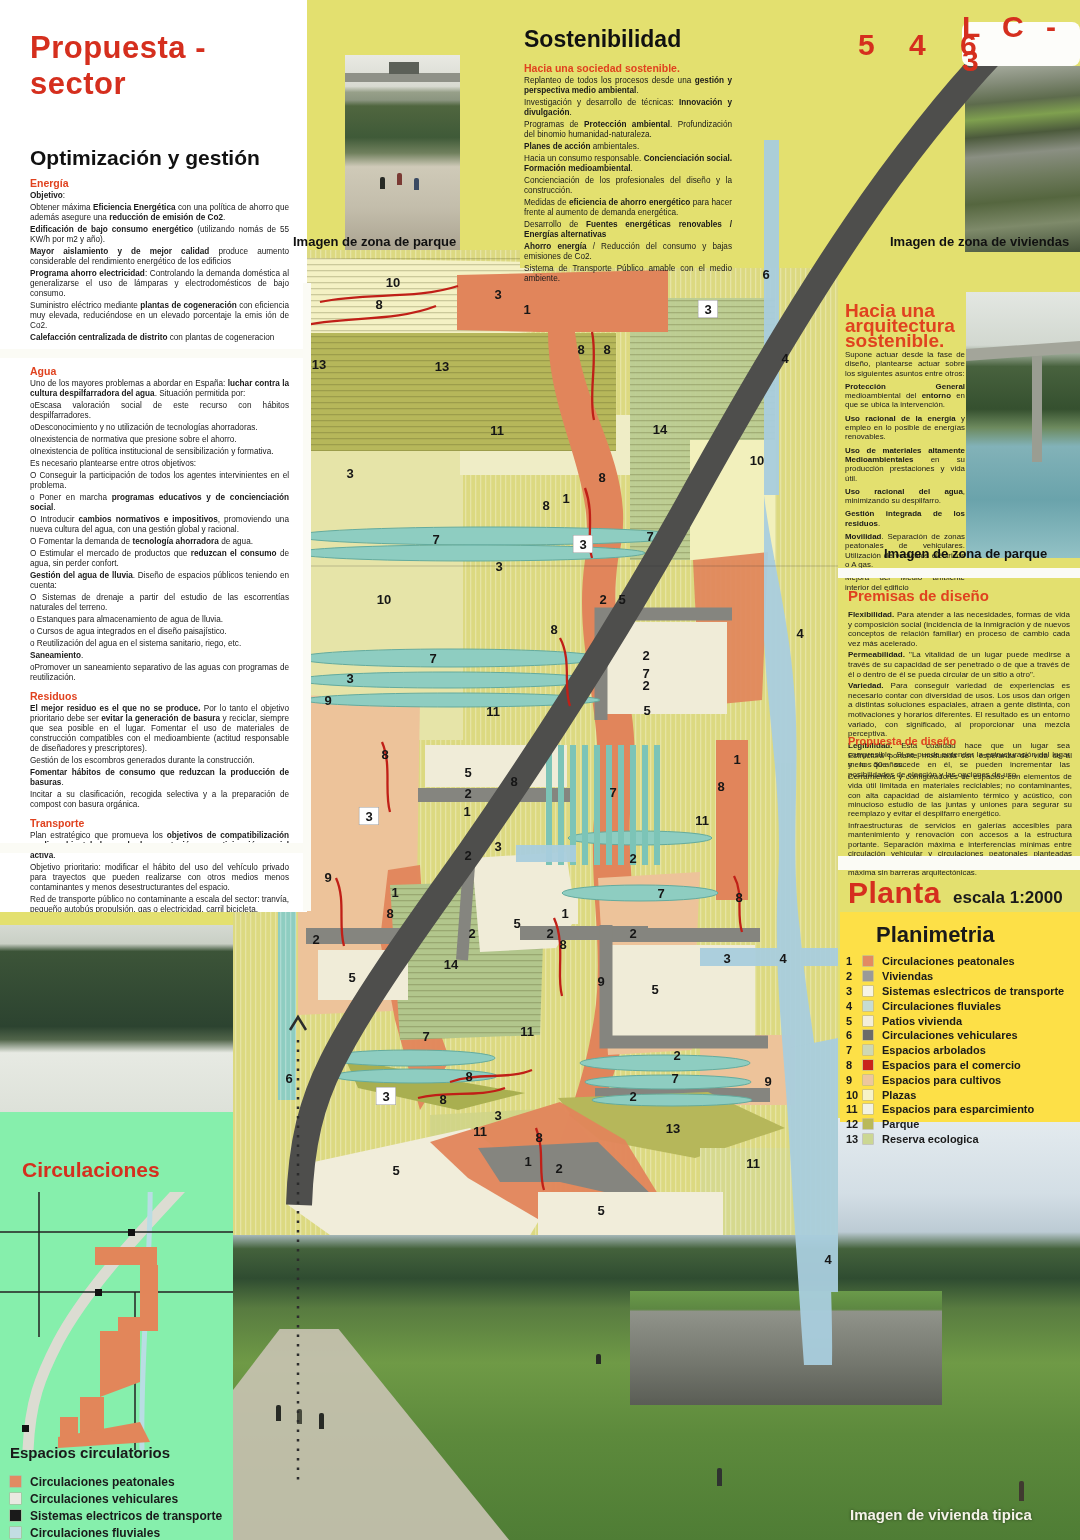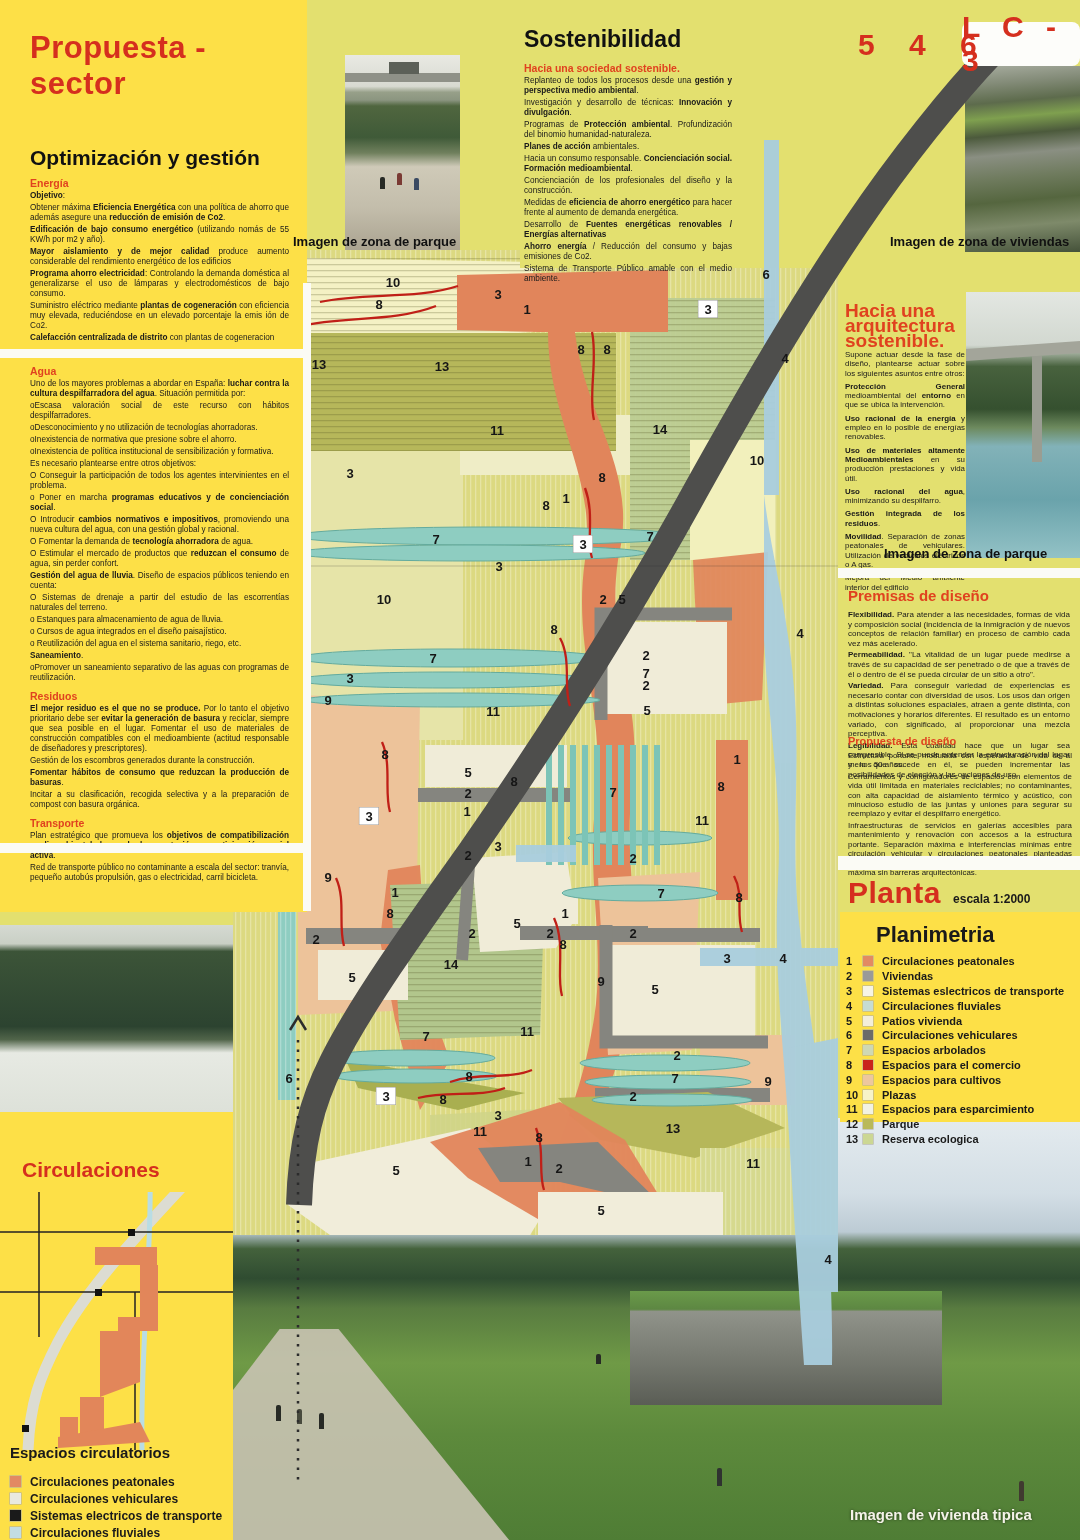--- a/index.html
+++ b/index.html
@@ -285,21 +285,21 @@
       <span class="map-num" style="left: 673px; top: 1128px;">13</span>
       <span class="map-num" style="left: 539px; top: 1137px;">8</span>
       <span class="map-num" style="left: 528px; top: 1161px;">1</span>
       <span class="map-num" style="left: 753px; top: 1163px;">11</span>
       <span class="map-num" style="left: 559px; top: 1168px;">2</span>
       <span class="map-num" style="left: 396px; top: 1170px;">5</span>
       <span class="map-num" style="left: 601px; top: 1210px;">5</span>
       <span class="map-num" style="left: 828px; top: 1259px;">4</span>
     </div>
 
-  <div class="abs" style="left:0;top:0;width:307px;height:912px;background:#fde047;z-index:5;padding:0;box-sizing:border-box;overflow:hidden;">
+  <div class="abs" style="left:0;top:0;width:307px;height:912px;background:#ffffff;z-index:5;padding:0;box-sizing:border-box;overflow:hidden;">
     <div style="padding:30px 18px 0 30px;">
       <h1 class="big-title">Propuesta - sector</h1>
       <h2 class="sub-title" style="margin-top:44px;">Optimización y gestión</h2>
       <div class="sec-head">Energía</div>
       <div>
 
       <p class="body"><b>Objetivo</b>:</p>
           <p class="body">Obtener máxima <b>Eficiencia Energética</b> con una política de ahorro que además asegure una <b>reducción de emisión de Co2</b>.</p>
           <p class="body"><b>Edificación de bajo consumo energético</b> (utilizando nomás de 55 KW/h por m2 y año).</p>
           <p class="body"><b>Mayor aislamiento y de mejor calidad</b> produce aumento considerable del rendimiento energético de los edificios</p>
@@ -337,20 +337,21 @@
 
       <p class="body"><b>El mejor residuo es el que no se produce.</b> Por lo tanto el objetivo prioritario debe ser <b>evitar la generación de basura</b> y reciclar, siempre que sea posible en el lugar. Fomentar el uso de materiales de construcción compatibles con el medioambiente (actitud responsable de diseñadores y prescriptores).</p>
           <p class="body">Gestión de los escombros generados durante la construcción.</p>
           <p class="body"><b>Fomentar hábitos de consumo que reduzcan la producción de basuras</b>.</p>
           <p class="body">Incitar a su clasificación, recogida selectiva y a la preparación de compost con basura orgánica.</p>
         </div>
       <div class="sec-head">Transporte</div>
       <div>
 
       <p class="body">Plan estratégico que promueva los <b>objetivos de compatibilización medioambiental, logrando la aceptación y participación social activa</b>.</p>
+          <p class="body">Objetivo prioritario: modificar el hábito del uso del vehículo privado para trayectos que pueden realizarse con otros medios menos contaminantes y menos desestructurantes del espacio.</p>
           <p class="body">Red de transporte público no contaminante a escala del sector: tranvía, pequeño autobús propulsión, gas o electricidad, carril bicicleta.</p>
         </div>
     </div>
   </div>
   <div class="abs gutter-bar" style="left:0;top:843px;width:307px;height:10px;z-index:6;"></div>
   <div class="abs gutter-bar" style="left:303px;top:283px;width:8px;height:628px;z-index:6;"></div>
 
   <div class="abs" style="left:524px;top:26px;width:208px;z-index:5;">
     <h2 class="sub-title" style="font-size:23px;">Sostenibilidad</h2>
     <div class="sec-head" style="margin-top:9px;">Hacia una sociedad sostenible.</div>
@@ -409,21 +410,21 @@
     <div>
 
     <p class="body" style="font-size:7.9px;line-height:9.4px;">Estructura portante modulada con esperanza de vida de al menos 50 años.</p>
         <p class="body" style="font-size:7.9px;line-height:9.4px;">Cerramientos y configuradores de espacios con elementos de vida útil limitada en materiales reciclables; no contaminantes, con alta capacidad de aislamiento térmico y acústico, con minucioso estudio de las juntas y uniones para segurar su reemplazo y evitar el despilfarro energético.</p>
         <p class="body" style="font-size:7.9px;line-height:9.4px;">Infraestructuras de servicios en galerías accesibles para mantenimiento y renovación con accesos a la estructura portante.  Separación máxima e interferencias mínimas entre circulación vehicular y circulaciones peatonales planteadas como red de conexión entre espacios donde la accesibilidad es máxima sin barreras arquitectónicas.</p>
       </div>
   </div>
   <div class="abs gutter-bar" style="left:838px;top:856px;width:242px;height:14px;z-index:5;"></div>
   <div class="abs" style="left:848px;top:876px;z-index:5;display:flex;align-items:baseline;">
     <span class="big-title" style="font-size:30px;">Planta</span>
-    <span style="font-size:12px;font-weight:bold;margin-left:12px;">escala 1:2000</span>
+    <span style="font-size:17px;font-weight:bold;margin-left:12px;">escala 1:2000</span>
   </div>
   <div class="abs plani-panel" style="left:840px;top:912px;width:240px;height:210px;z-index:5;box-sizing:border-box;padding-top:6px;">
     <div class="plani-title">Planimetria</div>
     <div>
 
         <div class="plani-row">
           <span class="plani-num">1</span>
           <span class="swatch" style="background: rgb(226, 138, 99);"></span>
           <span>Circulaciones peatonales</span>
         </div>
@@ -495,21 +496,21 @@
         </div>
 
         <div class="plani-row">
           <span class="plani-num">13</span>
           <span class="swatch" style="background: rgb(204, 215, 147);"></span>
           <span>Reserva ecologica</span>
         </div>
       </div>
   </div>
 
-  <div class="abs" style="left:0;top:1112px;width:233px;height:428px;background:#fde047;z-index:5;box-sizing:border-box;">
+  <div class="abs" style="left:0;top:1112px;width:233px;height:428px;background:#86efac;z-index:5;box-sizing:border-box;">
     <div style="padding:46px 0 0 22px;">
       <h2 class="circ-title">Circulaciones</h2>
     </div>
     <svg class="abs" style="left:0;top:80px;" width="233" height="258" viewBox="0 0 233 258">
       <path d="M210,-35 C150,30 90,90 58,150 C40,185 30,210 28,258" stroke="#dcdcd2" stroke-width="11" fill="none"></path>
       <path d="M150,-15 C152,60 140,160 142,258" stroke="#b9dde4" stroke-width="5" fill="none"></path>
       <line x1="0" y1="40" x2="233" y2="40" stroke="#222" stroke-width="1.5"></line>
       <line x1="0" y1="100" x2="233" y2="100" stroke="#222" stroke-width="1.5"></line>
       <line x1="39" y1="0" x2="39" y2="145" stroke="#222" stroke-width="1.5"></line>
       <line x1="135" y1="100" x2="135" y2="258" stroke="#222" stroke-width="1.5"></line>

